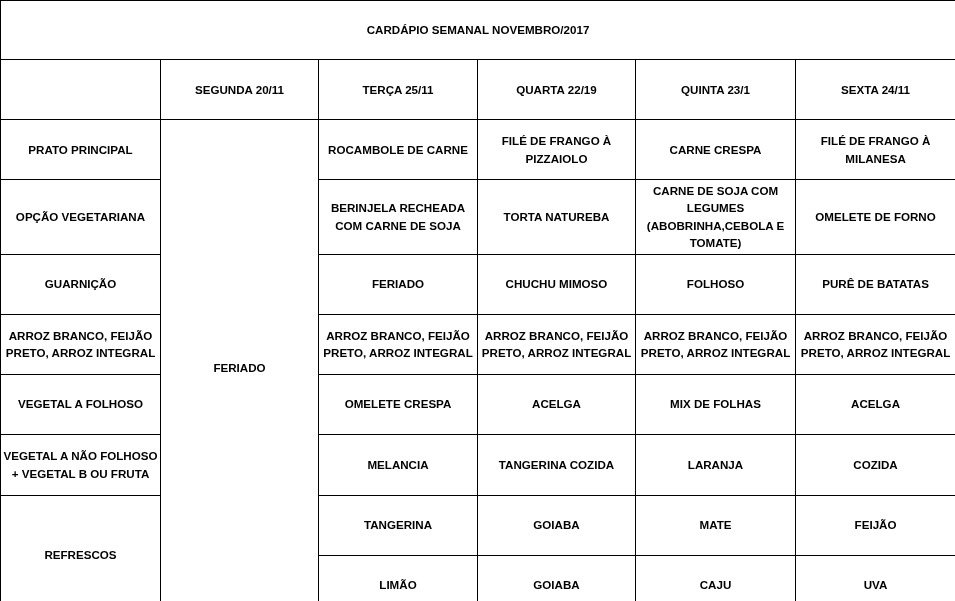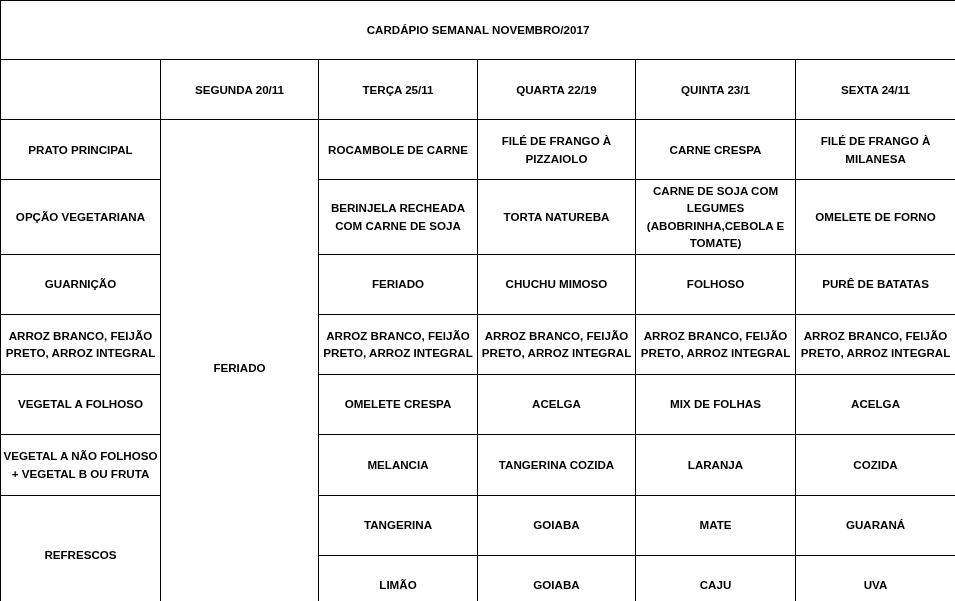--- a/index.html
+++ b/index.html
@@ -116,21 +116,21 @@
         <td>TANGERINA COZIDA</td>
         <td>LARANJA</td>
         <td>COZIDA</td>
       </tr>
 
       <tr class="body-row">
         <td class="label center" rowspan="2">REFRESCOS</td>
         <td>TANGERINA</td>
         <td>GOIABA</td>
         <td>MATE</td>
-        <td>GUARANÁ</td>
+        <td>FEIJÃO</td>
       </tr>
 
       <tr class="body-row">
         <td>LIMÃO</td>
         <td>GOIABA</td>
         <td>CAJU</td>
         <td>UVA</td>
       </tr>
     </tbody>
   </table>

